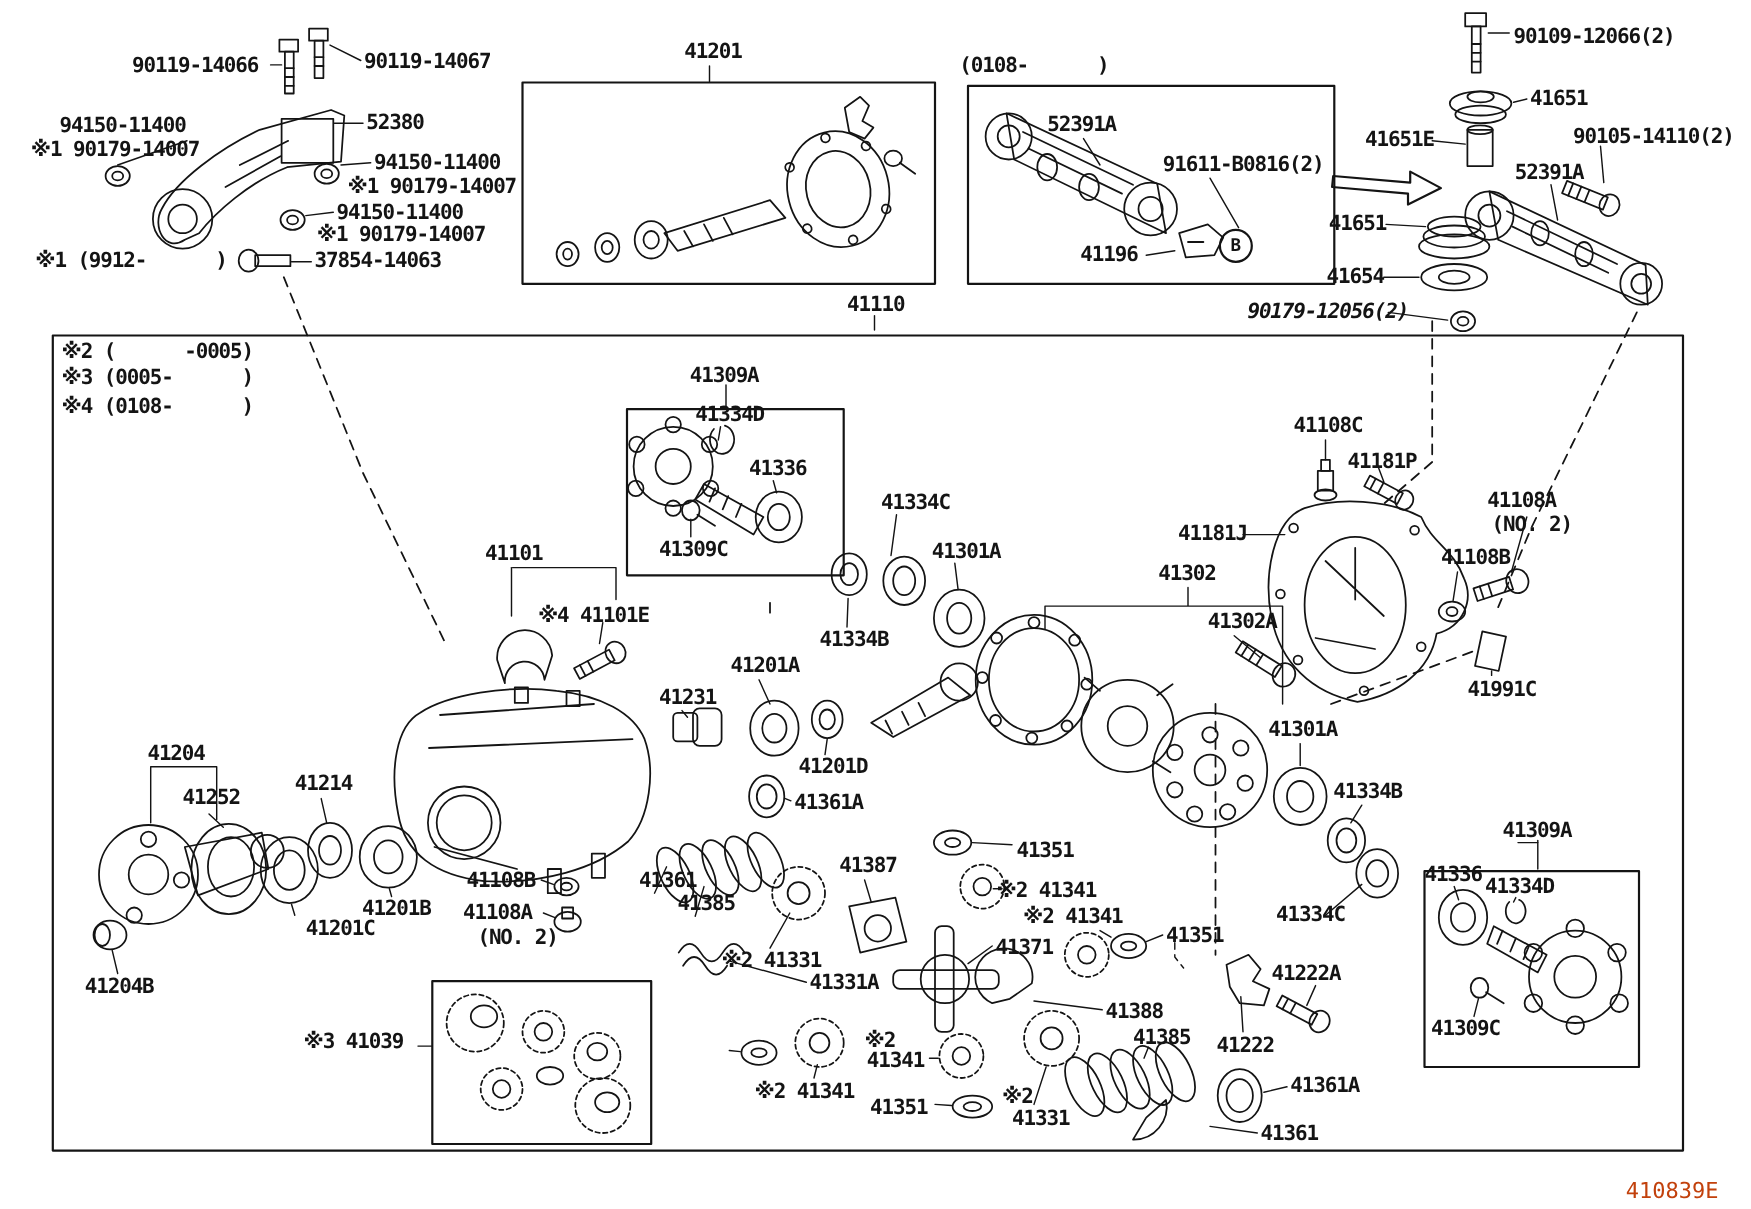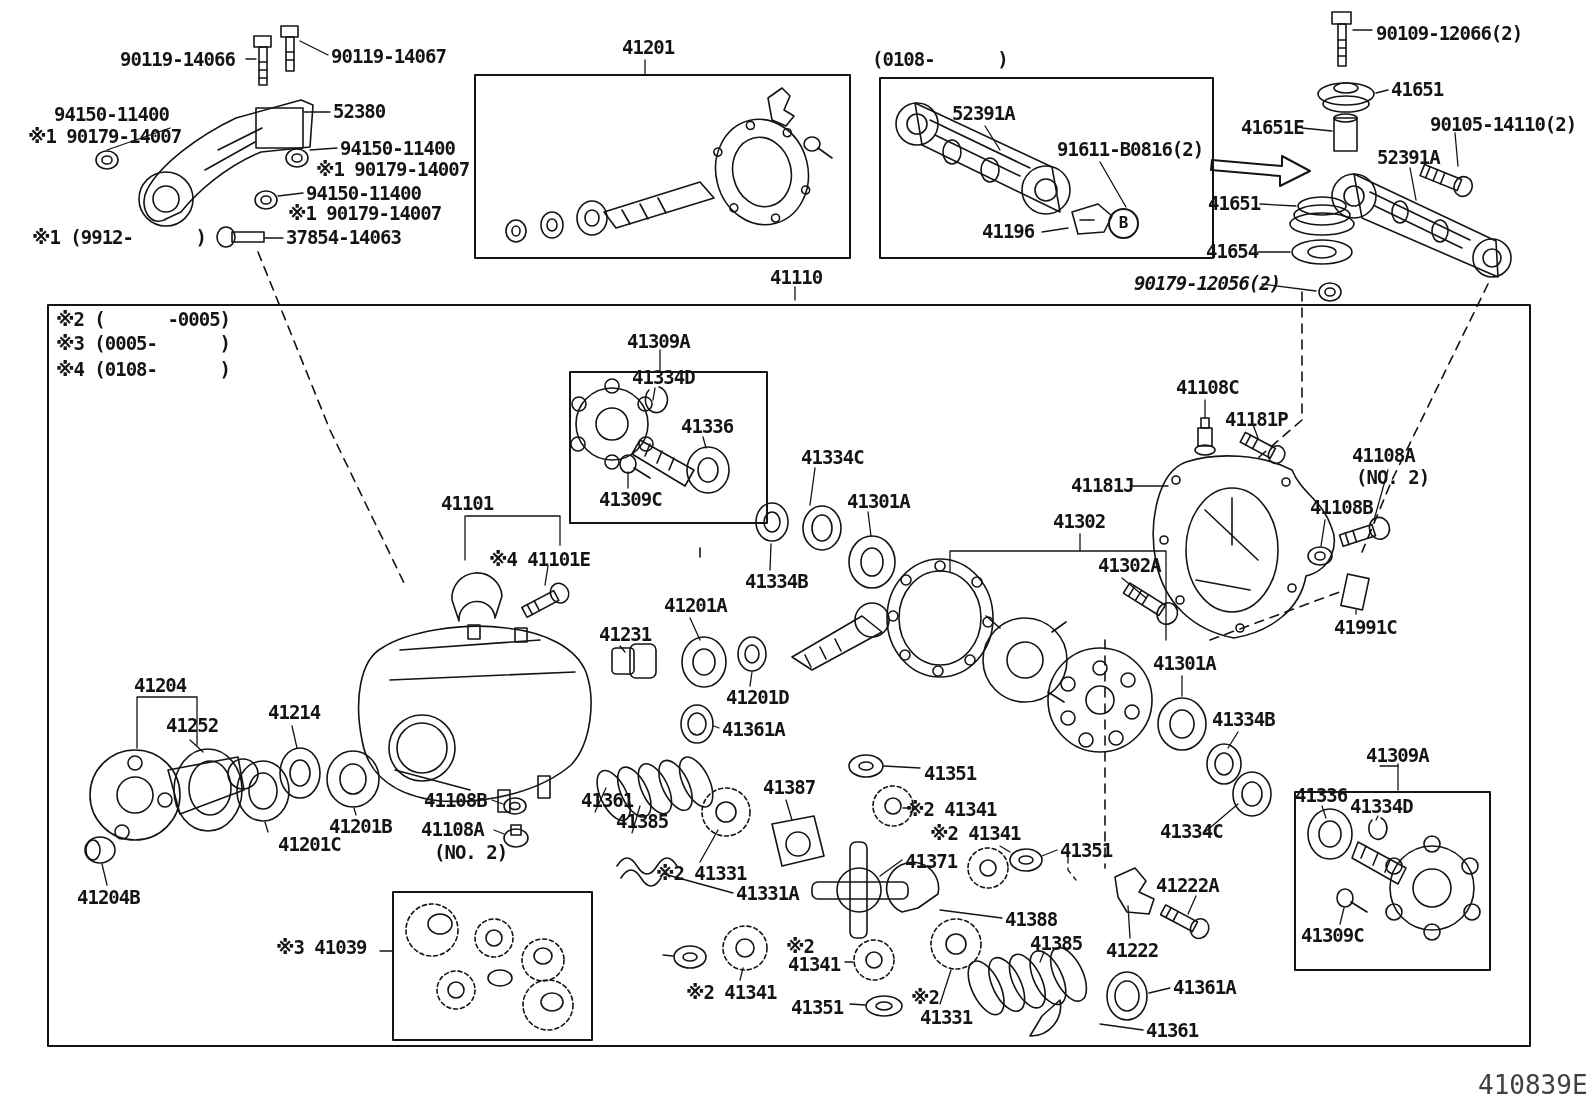--- a/index.html
+++ b/index.html
@@ -5,22 +5,22 @@
   html,body{margin:0;padding:0;background:#ffffff;}
   body{width:1592px;height:1099px;position:relative;overflow:hidden;
        font-family:"DejaVu Sans Mono","DejaVu Sans",monospace;}
   #stage{position:absolute;left:0;top:0;width:1592px;height:1099px;}
   svg{position:absolute;left:0;top:0;}
   .lbl{position:absolute;font-weight:bold;font-size:19px;line-height:1.0;
        color:#141414;letter-spacing:-1px;white-space:pre;}
   #circle-b{position:absolute;left:1108px;top:208px;width:27px;height:27px;
        border:2px solid #141414;border-radius:50%;text-align:center;
        font-weight:bold;font-size:16px;line-height:26px;color:#141414;}
-  #drawing-number{position:absolute;left:1478px;top:1070px;font-size:26px;
-       font-weight:normal;letter-spacing:0;color:#404040;}
+  #drawing-number{position:absolute;left:1478px;top:1070px;font-size:20px;
+       font-weight:normal;letter-spacing:0;color:#c2410c;}
 </style>
 </head>
 <body>
 
 <div id="stage">
 
 <svg width="1592" height="1099" viewBox="0 0 1592 1099" stroke="#141414" fill="none" stroke-width="1.6" stroke-linecap="round" stroke-linejoin="round">
 
   <g stroke-width="2">
     <rect x="48" y="305" width="1482" height="741"></rect>

